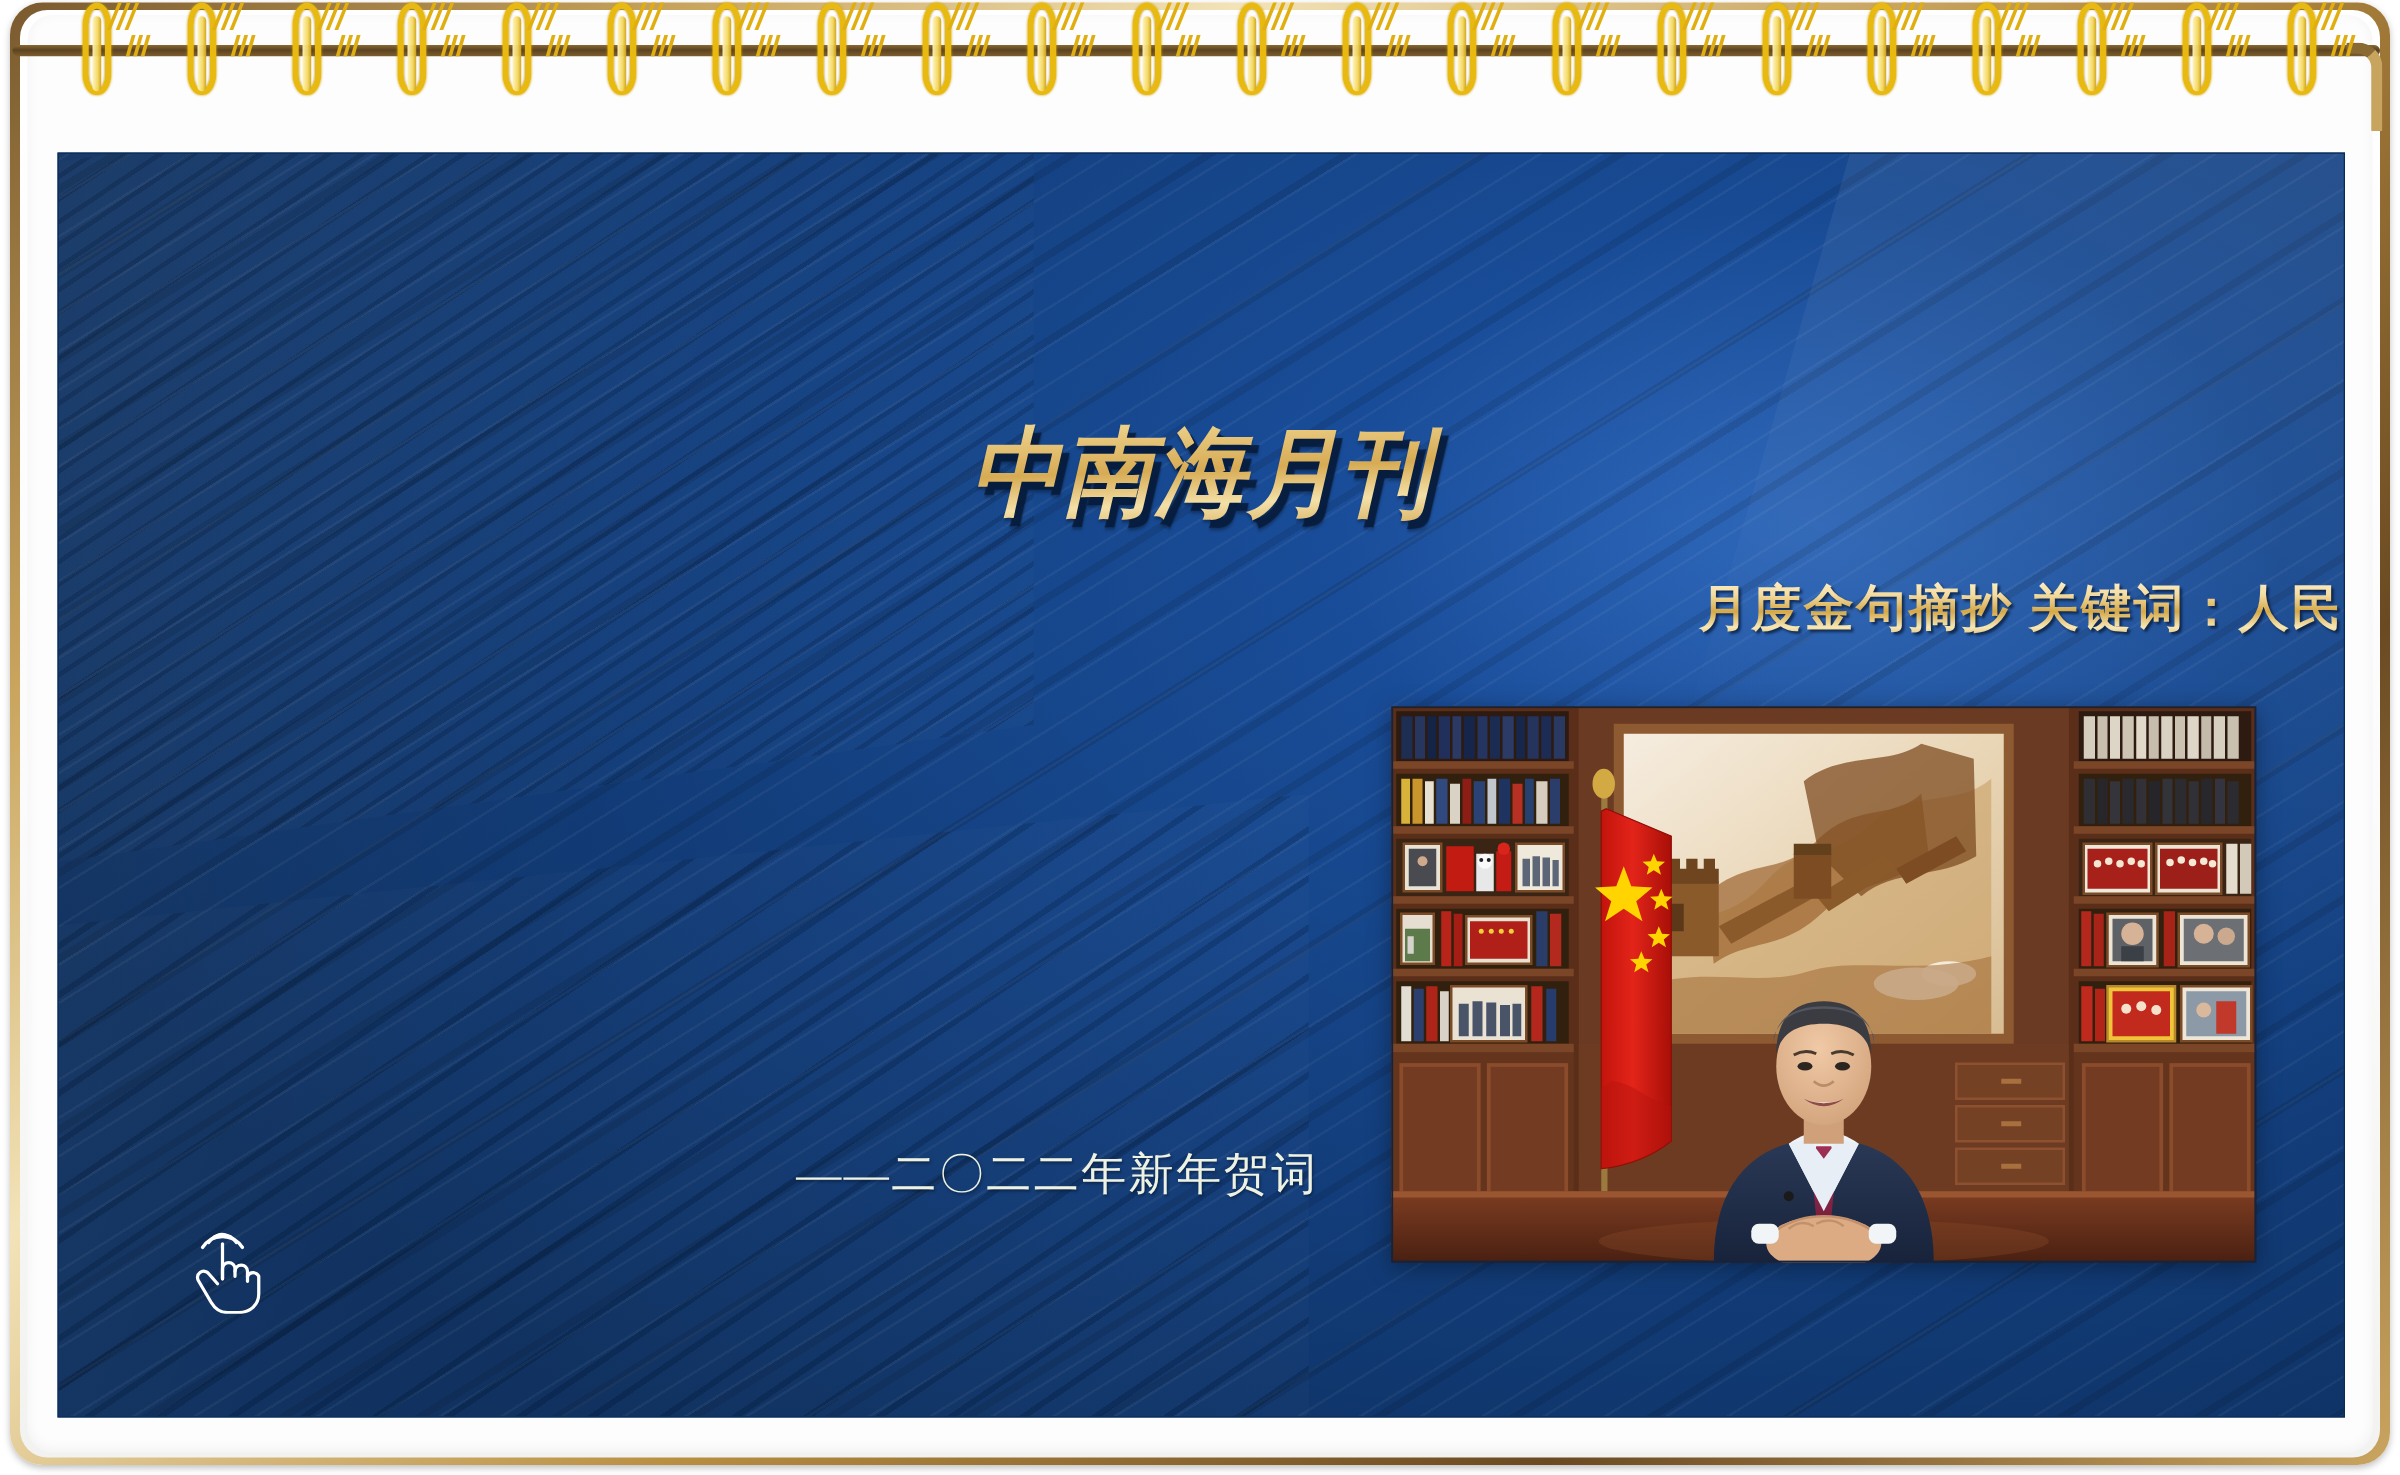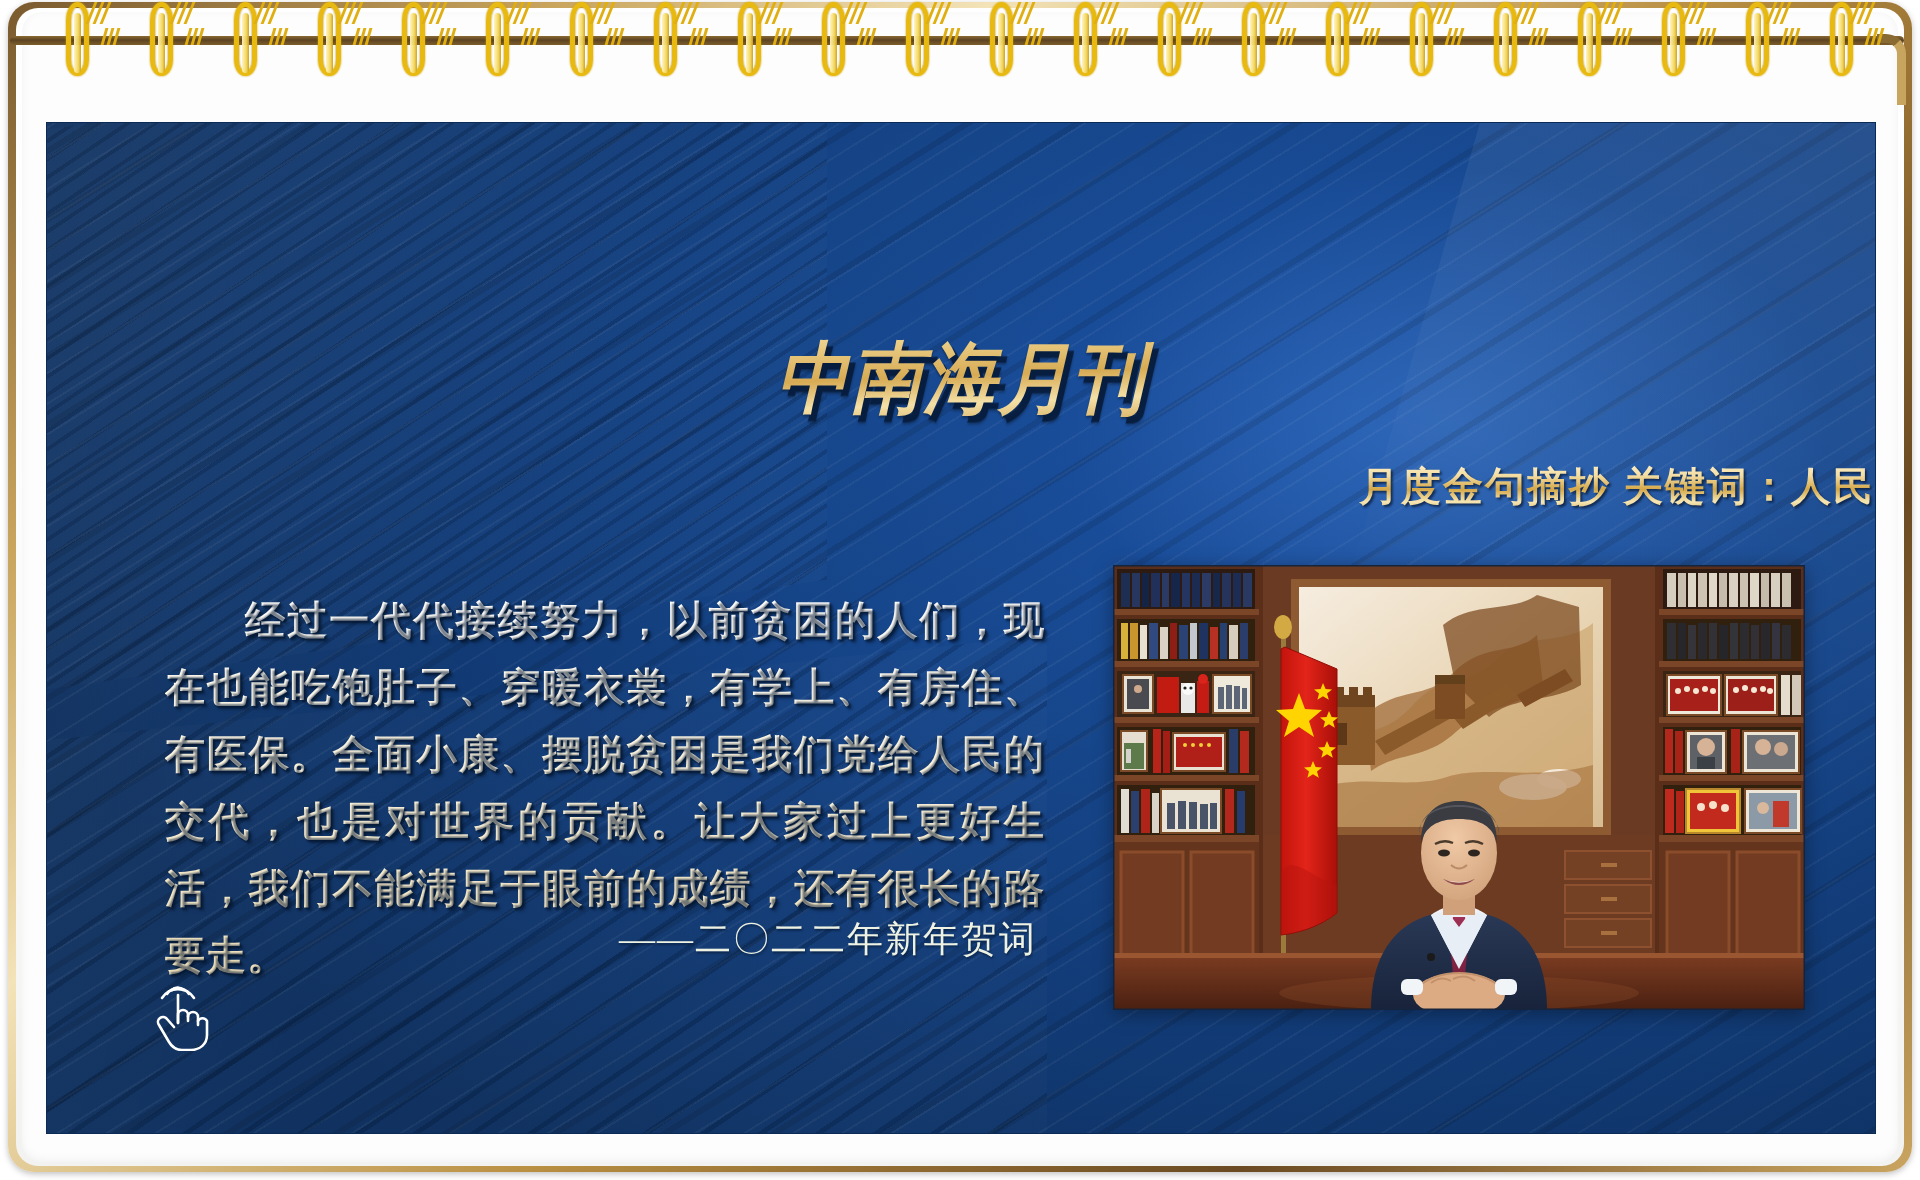--- a/index.html
+++ b/index.html
@@ -243,21 +243,21 @@
     text-shadow: 2px 2px 2px rgba(4,20,44,.55);
     background: linear-gradient(180deg,#ffffff 0%, #fdf6e0 45%, #f2e3bd 100%);
     -webkit-background-clip: text;
     background-clip: text;
     -webkit-text-fill-color: transparent;
     filter: drop-shadow(2px 2px 1px rgba(4,20,44,.6));
   }
 
   #attribution {
     position: absolute;
-    left: 110px; top: 792px;
+    left: 128px; top: 792px;
     width: 880px;
     text-align: right;
     font-family: "Liberation Serif", "DejaVu Serif", serif;
     font-size: 36px;
     letter-spacing: 2px;
     color: #eef2e2;
     text-shadow: 1px 2px 2px rgba(4,20,44,.55);
   }
 
   
@@ -603,21 +603,20 @@
     <div class="wedge-a"></div>
     <div class="glow"></div>
     <div class="stripes"></div>
     <div class="stripes2"></div>
     <div class="wedge-b"></div>
     <div class="wedge-c"></div>
 
     <div id="title">中南海月刊</div>
     <div id="subtitle">月度金句摘抄 关键词：人民</div>
 
-    <div id="quote">经过一代代接续努力，以前贫困的人们，现在也能吃饱肚子、穿暖衣裳，有学上、有房住、有医保。全面小康、摆脱贫困是我们党给人民的交代，也是对世界的贡献。让大家过上更好生活，我们不能满足于眼前的成绩，还有很长的路要走。</div>
     <div id="attribution">——二〇二二年新年贺词</div>
 
     <div id="photo">
       <svg viewBox="0 0 692 445" width="692" height="445" preserveAspectRatio="none">
         <defs>
           <linearGradient id="wallg" x1="0" y1="0" x2="0" y2="1">
             <stop offset="0" stop-color="#6c3a21"></stop>
               <stop offset="1" stop-color="#4d2614"></stop>
           </linearGradient>
           <linearGradient id="deskg" x1="0" y1="0" x2="0" y2="1">

